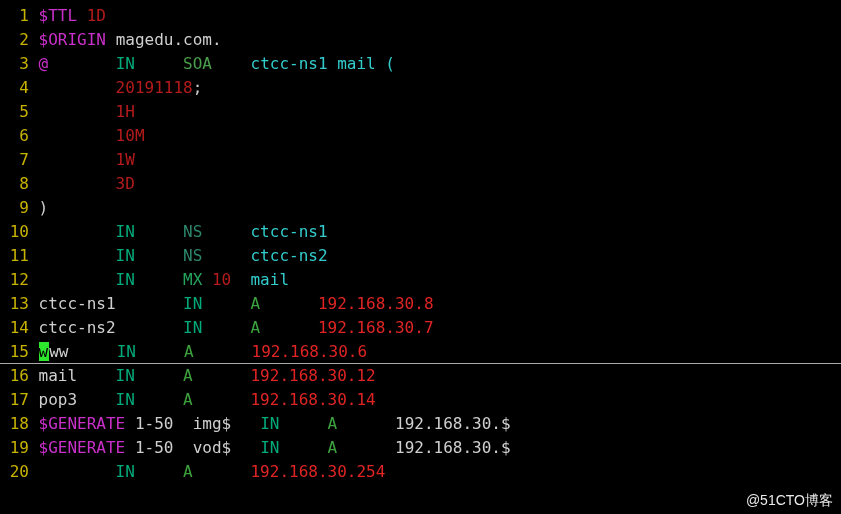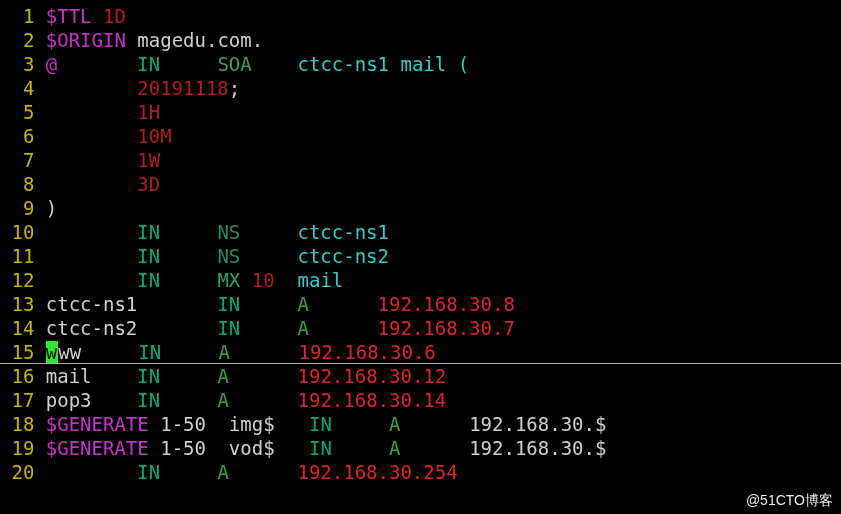--- a/index.html
+++ b/index.html
@@ -7,21 +7,21 @@
     padding: 0;
     background: #000;
     width: 841px;
     height: 514px;
     overflow: hidden;
   }
   pre.code {
     margin: 0;
     padding: 4px 0 0 0;
     font-family: "DejaVu Sans Mono", "Menlo", "Consolas", monospace;
-    font-size: 19px;
+    font-size: 16px;
     line-height: 24px;
     white-space: pre;
     color: #cfcfcf;
   }
   .ln  { color: #c7b300; }           
   .kw  { color: #c930c9; }           
   .num { color: #b51b1b; }           
   .domain{ color: #cfcfcf; }         
   .in  { color: #00aa7a; }           
   .soa { color: #4a9d4a; }           

